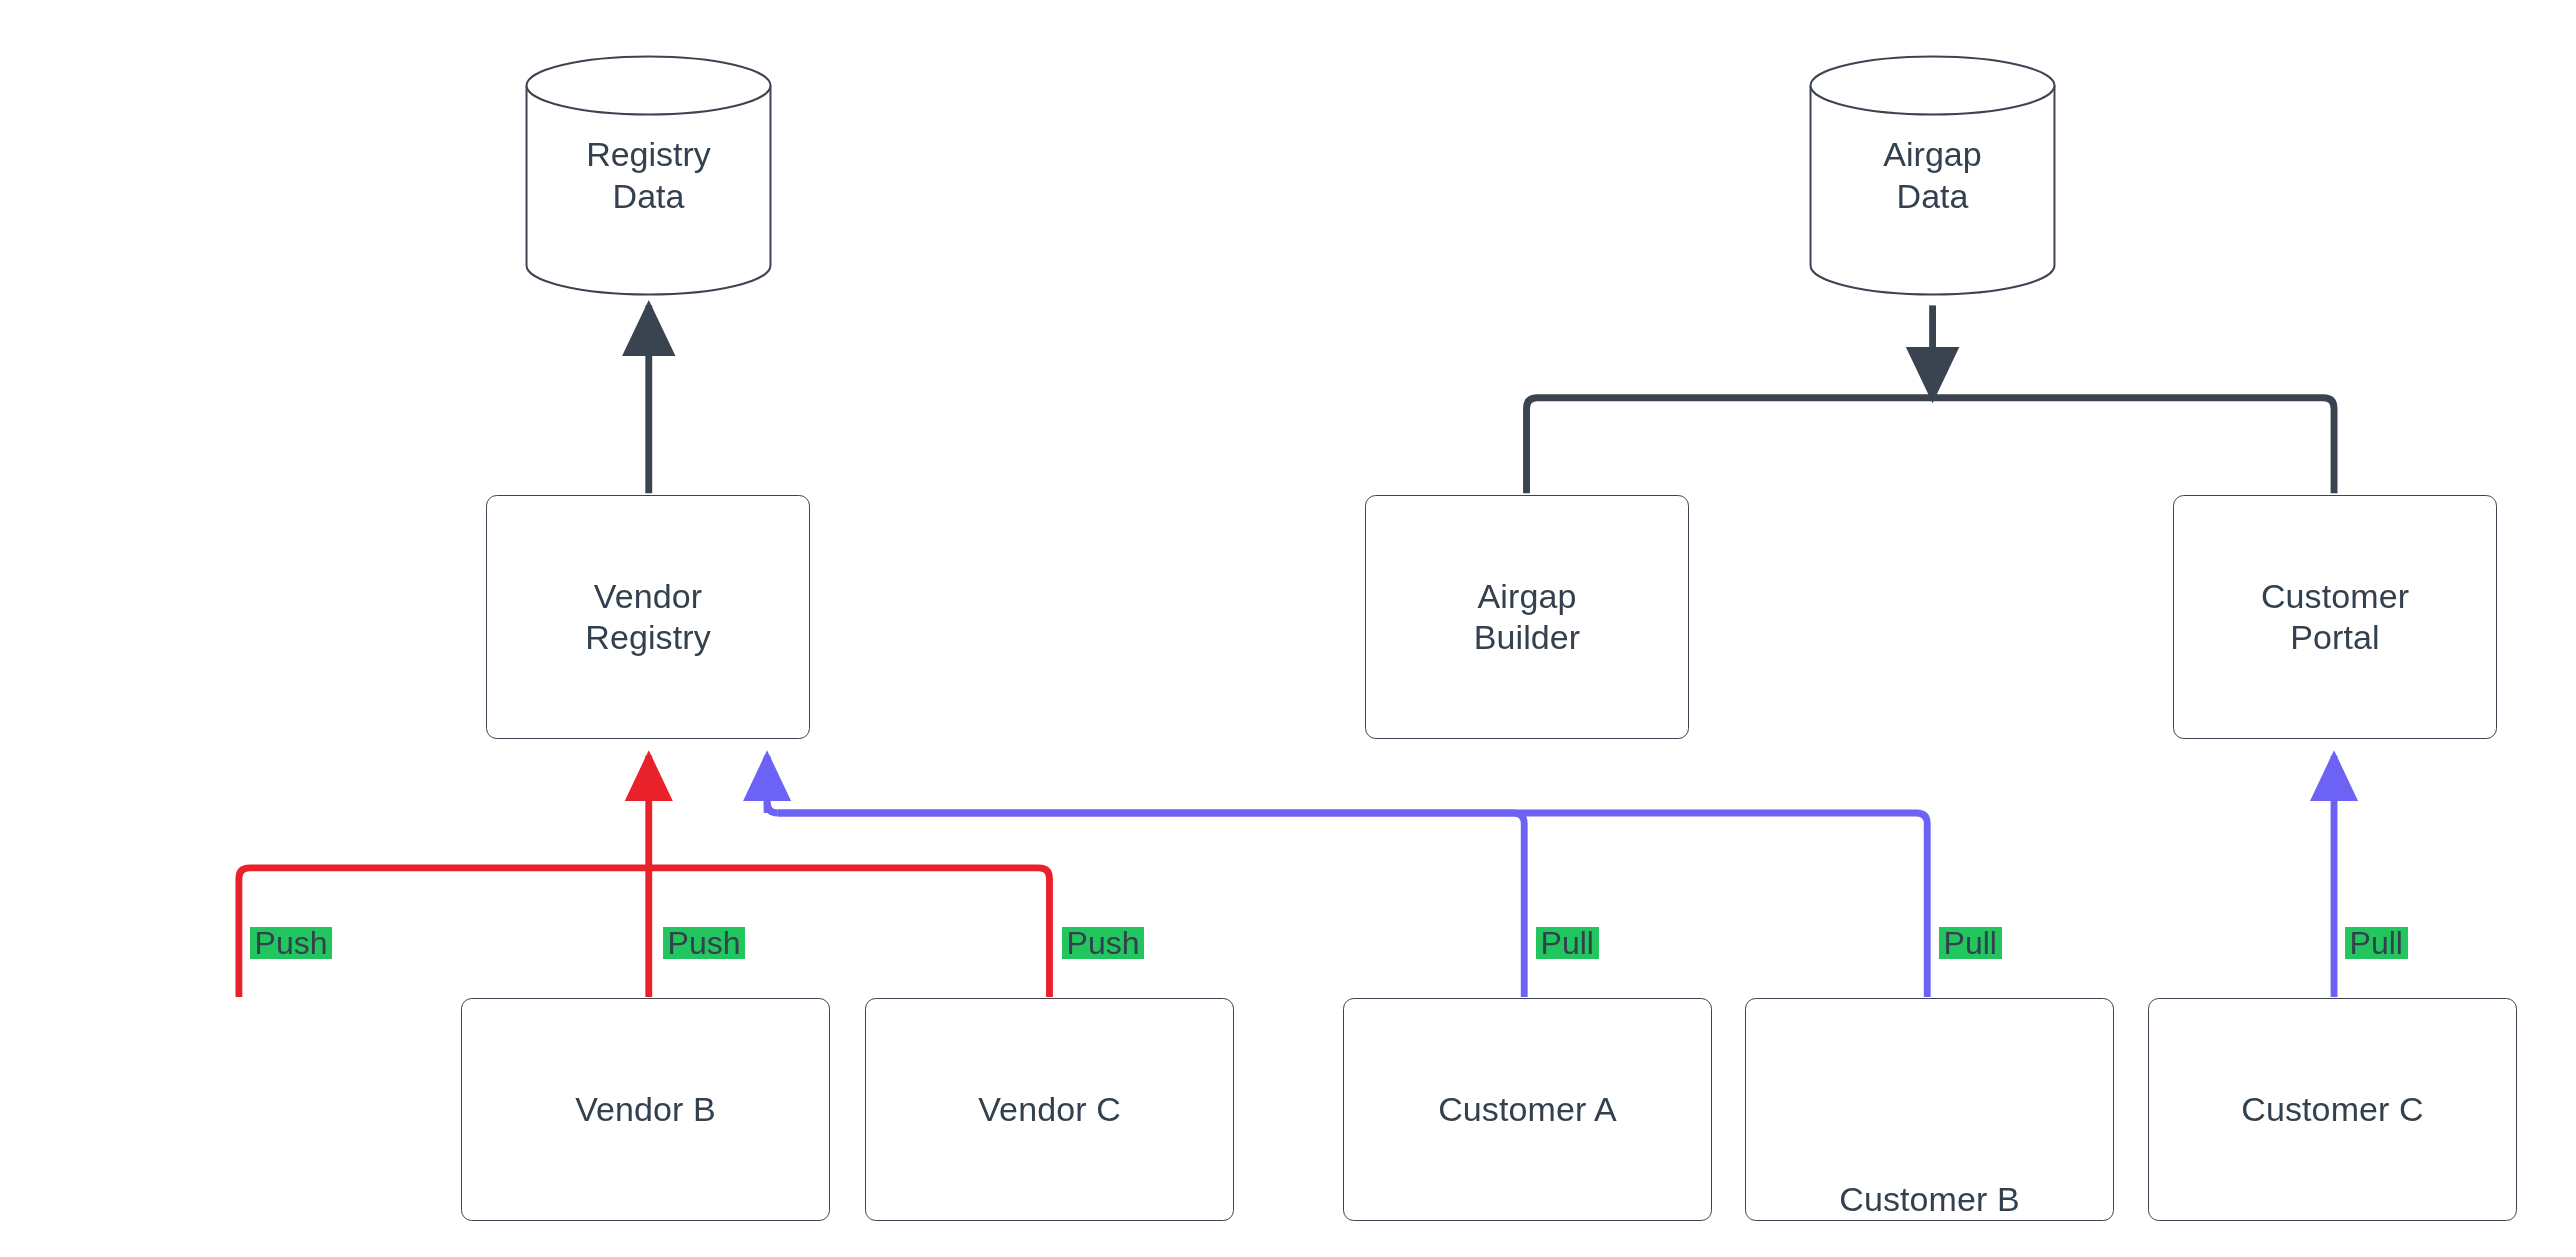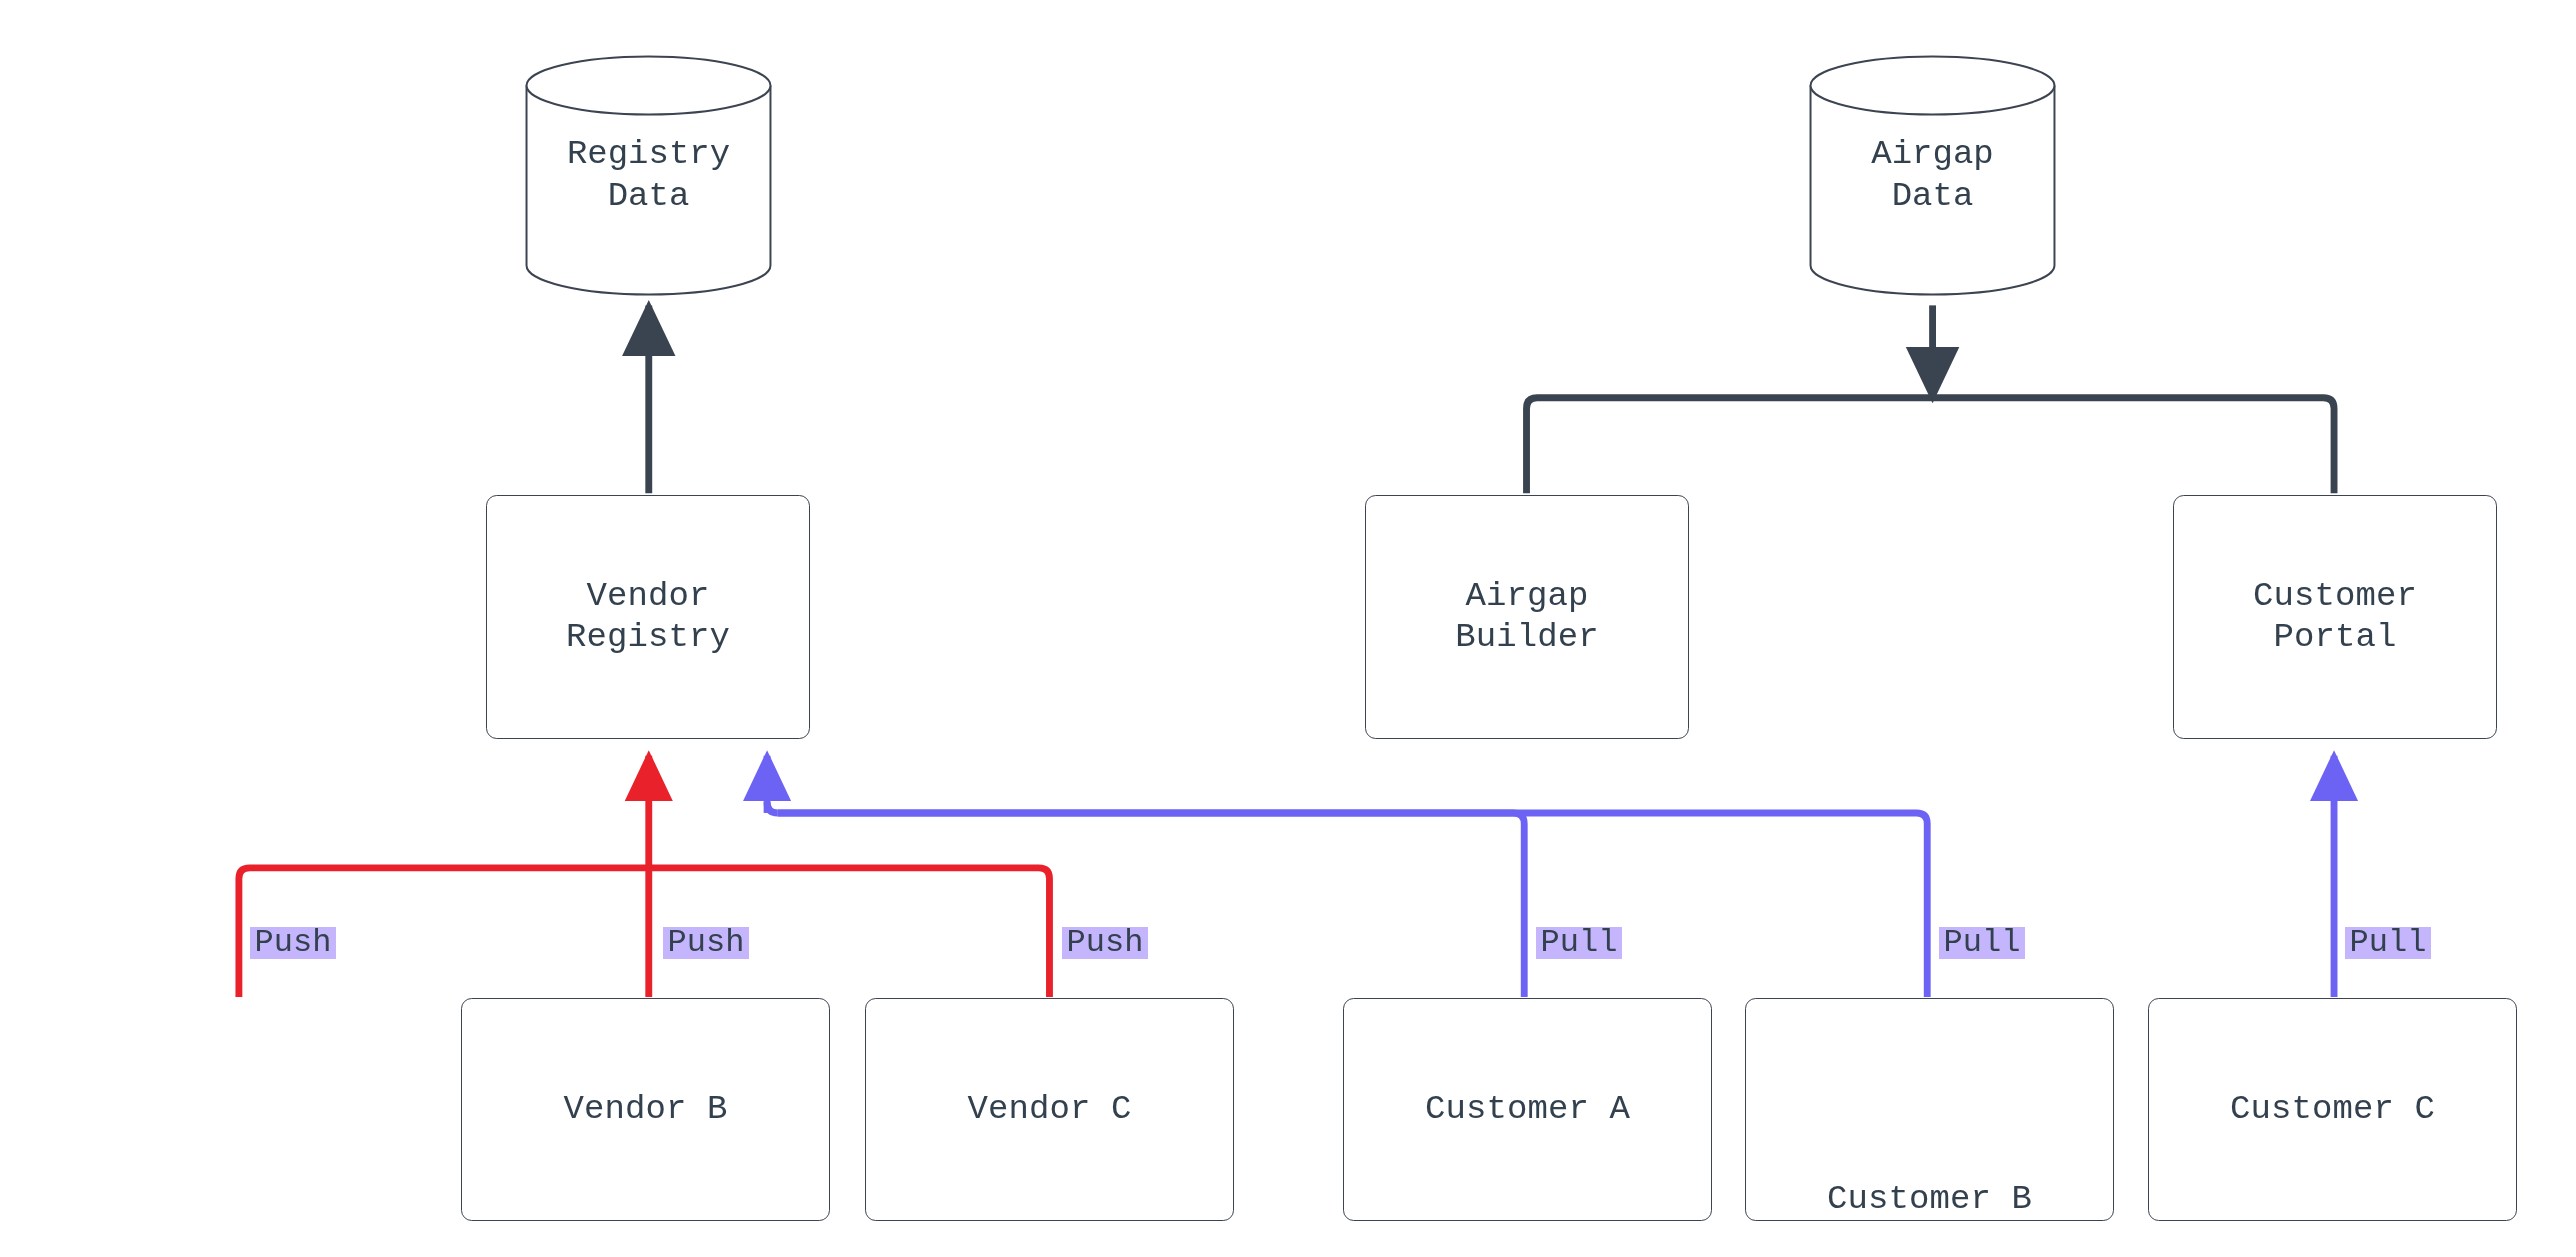--- a/index.html
+++ b/index.html
@@ -1,29 +1,29 @@
 <!DOCTYPE html>
 <html style="font-size:12.2px"><head>
 <meta charset="utf-8">
 <style>
   html,body{margin:0;padding:0;background:#ffffff;}
   body{width:2576px;height:1258px;font-family:"Liberation Sans","DejaVu Sans",sans-serif;overflow:hidden;}
-  #stage{position:relative;width:2576px;height:1258px;background:#ffffff;font-family:Liberation Mono, monospace;}
+  #stage{position:relative;width:2576px;height:1258px;background:#ffffff;}
   #wires{position:absolute;left:0;top:0;width:2576px;height:1258px;}
 
   .node{position:absolute;box-sizing:border-box;display:flex;align-items:center;
         justify-content:center;text-align:center;color:#33414F;background:#ffffff;}
   .boxnode{border:1.8px solid #3C4451;border-radius:10.7px;}
   .boxnode .lbl{font-size:34px;line-height:1.22;letter-spacing:0.1px;white-space:pre-line;}
   .cylnode{background:transparent;}
   .cylnode .cyl-svg{position:absolute;left:0;top:0;width:100%;height:100%;}
   .cylnode .lbl{position:relative;font-size:34px;line-height:1.22;white-space:pre-line;z-index:2;}
 
   .edge-label{position:absolute;font-size:32px;color:#33414F;white-space:nowrap;
-              background:#c4b5fd;padding:0 4.6px;line-height:1;}
+              background:#22c55e;padding:0 4.6px;line-height:1;}
 </style>
 </head>
 <body>
 
 <div id="stage">
 
   <svg id="wires" viewBox="0 0 3375 1648" xmlns="http://www.w3.org/2000/svg">
     <defs>
       <marker id="ah-dark" markerWidth="9" markerHeight="9" refX="7.4" refY="4.5" orient="auto" markerUnits="strokeWidth">
         <path d="M0,0.6 L8.2,4.5 L0,8.4 z" fill="#3A4350"></path>

